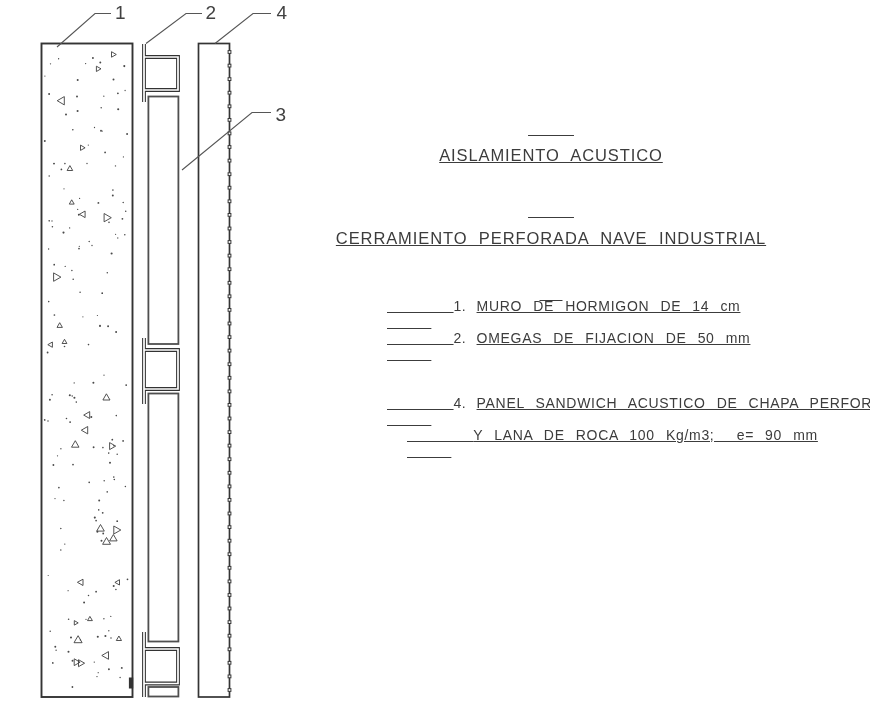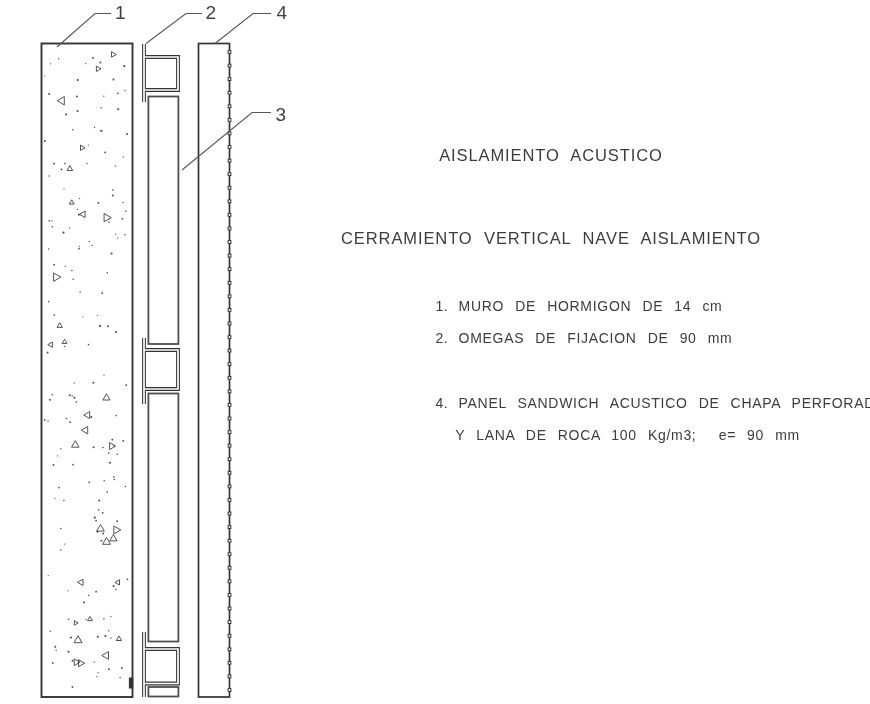--- a/index.html
+++ b/index.html
@@ -12,26 +12,26 @@
   .wool{fill:none;stroke:#4f4f4f;stroke-width:1.8;}
   .panel-outline{fill:none;stroke:#343434;stroke-width:1.7;}
   .omega-dark{fill:none;stroke:#333333;stroke-width:3.8;stroke-linecap:butt;stroke-linejoin:miter;}
   .omega-light{fill:none;stroke:#ffffff;stroke-width:1.7;stroke-linecap:butt;stroke-linejoin:miter;}
   .leader{fill:none;stroke:#565656;stroke-width:1.1;}
   .callout{font-family:"Liberation Sans",sans-serif;font-size:19px;fill:#424242;letter-spacing:0.5px;}
   .perf{fill:#ffffff;stroke:#383838;stroke-width:1;}
   .anchor{fill:#333333;}
   .stipple-dot{fill:#4a4a4a;}
   .stipple-tri{fill:none;stroke:#3f3f3f;stroke-width:0.9;}
-  .cad-text{color:#3c3c3c;white-space:pre;}
+  .cad-text{color:#3c3c3c;white-space:pre;text-decoration:underline;}
   #title{
     position:absolute;left:330px;top:87px;width:442px;text-align:center;
     font-size:16.5px;line-height:27.5px;letter-spacing:0.9px;word-spacing:6px;
   }
-  #legend{position:absolute;left:369px;top:282px;width:470px;height:165px;}
+  #legend{position:absolute;left:387px;top:282px;width:470px;height:165px;}
   .legend-row{
     position:absolute;left:0;font-size:14px;letter-spacing:0.7px;word-spacing:6.5px;
   }
   .legend-num{display:inline-block;width:23px;letter-spacing:0.5px;}
   .legend-cont{padding-left:20px;}
 </style>
 </head>
 <body>
 
 <div id="app">
@@ -309,29 +309,29 @@
     <polyline class="leader" points="182,170 252,112.5 271,112.5"></polyline>
 
     <text class="callout" x="115" y="18.5">1</text>
     <text class="callout" x="205.5" y="18.5">2</text>
     <text class="callout" x="276.5" y="18.5">4</text>
     <text class="callout" x="275.5" y="121">3</text>
   </svg>
 
   <div id="title" class="cad-text">
     <div>AISLAMIENTO ACUSTICO</div>
-    <div>CERRAMIENTO VERTICAL NAVE AISLAMIENTO</div>
+    <div>CERRAMIENTO PERFORADA NAVE INDUSTRIAL</div>
   </div>
 
   <div id="legend">
     <div class="legend-row cad-text" style="top:0px">
       <span class="legend-num">1.</span><span>MURO DE HORMIGON DE 14 cm</span>
     </div>
     <div class="legend-row cad-text" style="top:32px">
-      <span class="legend-num">2.</span><span>OMEGAS DE FIJACION DE 90 mm</span>
+      <span class="legend-num">2.</span><span>OMEGAS DE FIJACION DE 50 mm</span>
     </div>
     <div class="legend-row cad-text" style="top:97px">
       <span class="legend-num">4.</span><span>PANEL SANDWICH ACUSTICO DE CHAPA PERFORADA</span>
     </div>
     <div class="legend-row cad-text legend-cont" style="top:129px">
       <span>Y LANA DE ROCA 100 Kg/m3;  e= 90 mm</span>
     </div>
   </div>
 
 </div>

